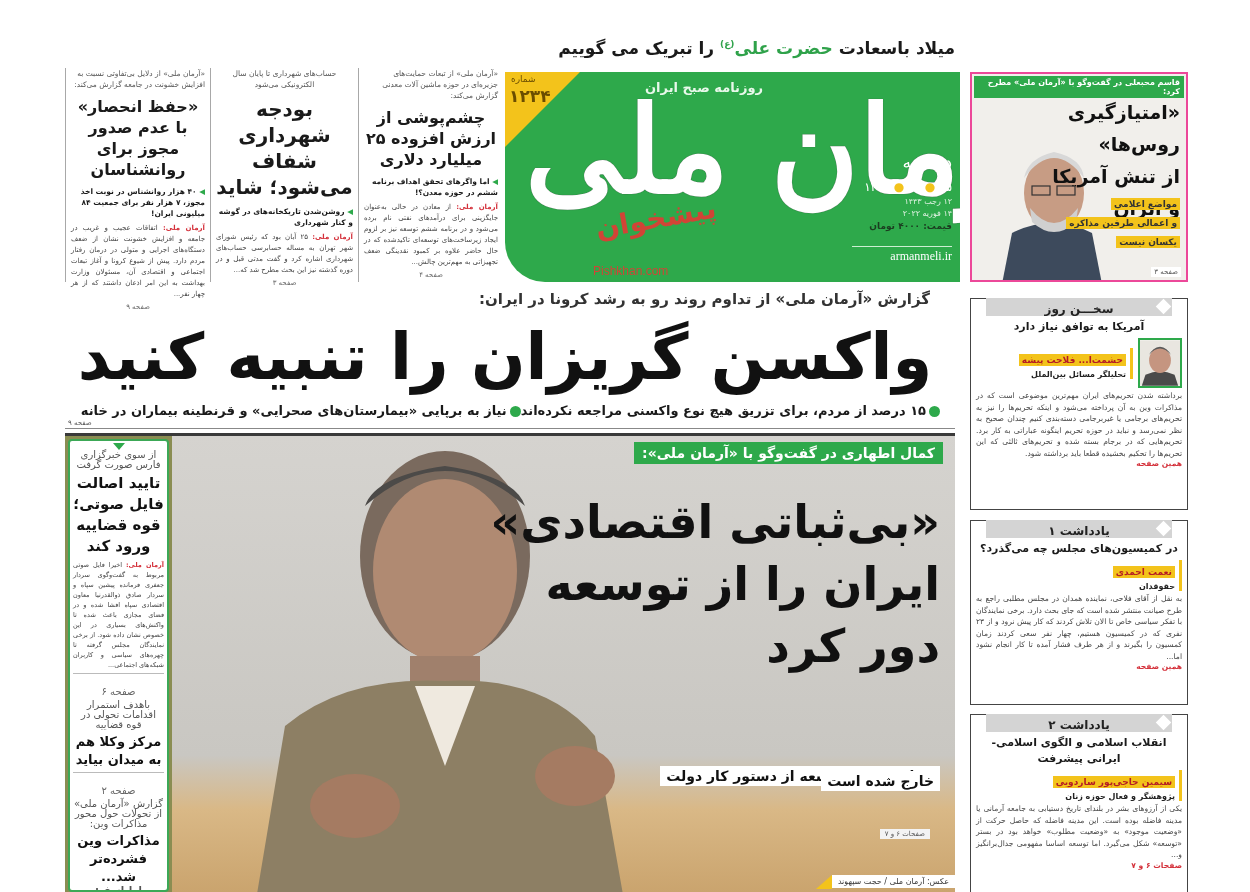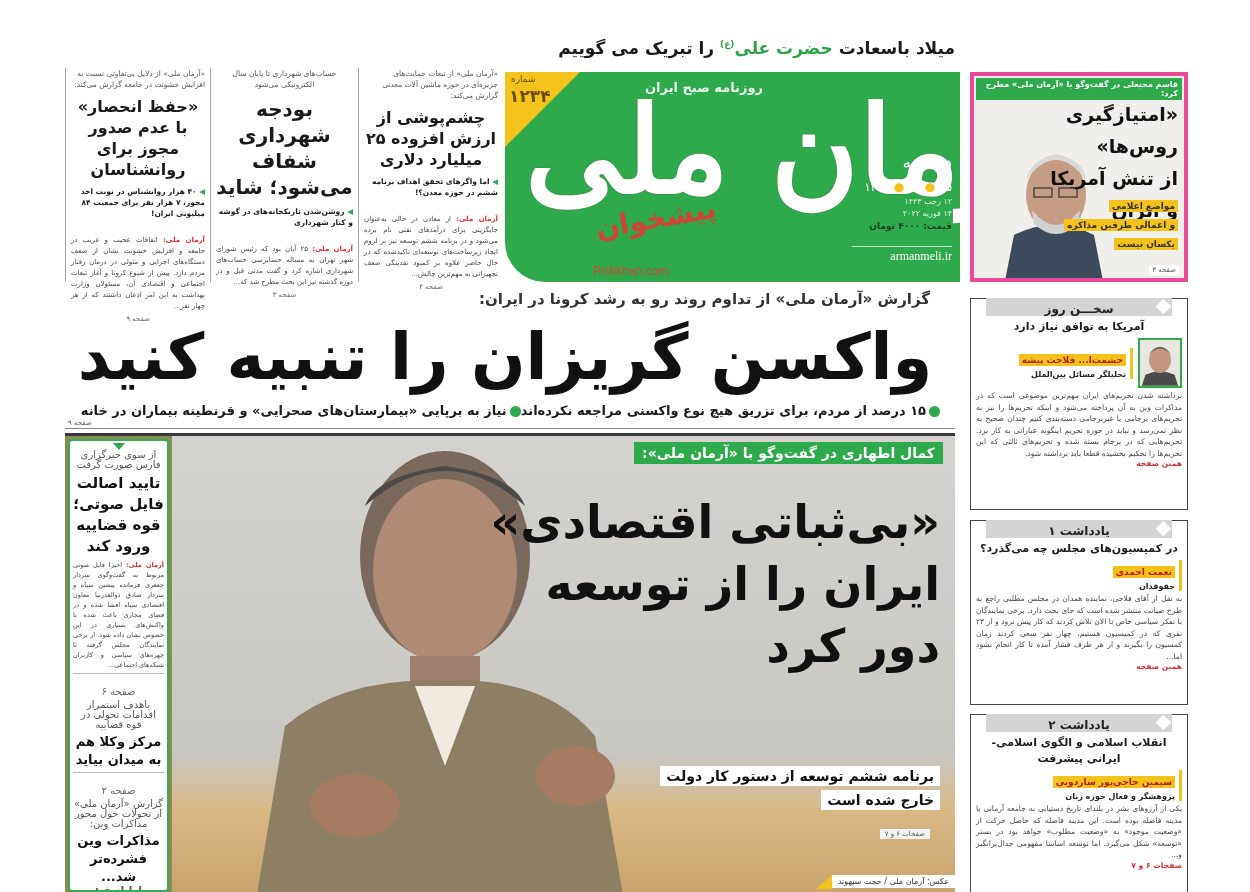--- a/index.html
+++ b/index.html
@@ -31,21 +31,21 @@
   .watermark-url { position: absolute; left: 88px; top: 192px; color: #e33; font-size: 12px; opacity: .85; font-family: "Liberation Sans", sans-serif; direction: ltr; }
 
   
   .teaser { top: 68px; height: 214px; border-left: 1px solid #a8a8a8; padding: 0 5px; text-align: center; }
   .teaser .kicker { font-size: 7.5px; color: #555; line-height: 11px; text-align: right; }
   .teaser .kicker.center { text-align: center; }
   .teaser .headline { font-size: 16px; font-weight: bold; color: #1a1a1a; line-height: 21px; margin-top: 6px; }
   .teaser .headline.big { font-size: 20px; line-height: 26px; }
   .teaser .bullet { font-size: 7.5px; font-weight: bold; text-align: right; margin-top: 6px; line-height: 11px; }
   .teaser .bullet::before { content: "◀ "; color: #2ea94b; }
-  .teaser .body { font-size: 7px; color: #444; text-align: justify; line-height: 11px; margin-top: 16px; }
+  .teaser .body { font-size: 7px; color: #444; text-align: justify; line-height: 11px; margin-top: 4px; }
   .teaser .body .src { color: #d4303a; font-weight: bold; }
   .teaser .page { font-size: 7px; color: #666; margin-top: 3px; }
 
   
   .kicker-main { top: 290px; left: 320px; width: 610px; text-align: right; font-size: 15px; font-weight: bold; color: #333; }
   .main-headline { top: 315px; left: 65px; width: 880px; text-align: center; font-size: 64px; font-weight: bold; color: #111; letter-spacing: 4px; white-space: nowrap; line-height: 84px; font-family: "DejaVu Sans", sans-serif; }
   .sub-lines { top: 403px; left: 100px; width: 840px; height: 20px; display: flex; justify-content: space-between; font-size: 13px; font-weight: bold; white-space: nowrap; }
   .sub-lines .dot { display: inline-block; width: 11px; height: 11px; background: #2ea94b; border-radius: 50%; margin-left: 3px; vertical-align: middle; }
   .page-ref-main { top: 419px; left: 68px; font-size: 7px; color: #555; }
   .rule { top: 428px; left: 65px; width: 890px; height: 1px; background: #888; }
@@ -65,21 +65,21 @@
   .sidebar-inner { background: #ffffff; width: 100%; height: 100%; border: 2px solid #3ca856; border-radius: 4px; padding: 2px 3px; text-align: center; overflow: hidden; }
   .sidebar-inner .tri { width: 0; height: 0; margin: 0 auto; border-top: 7px solid #2ea94b; border-left: 6px solid transparent; border-right: 6px solid transparent; }
   .sb-kicker { font-size: 10px; color: #555; line-height: 10px; }
   .sb-head { font-size: 15px; font-weight: bold; line-height: 21px; color: #111; margin-top: 3px; }
   .sb-head.medium { font-size: 13px; line-height: 18px; }
   .sb-body { font-size: 6.5px; color: #444; line-height: 10px; text-align: justify; margin-top: 3px; }
   .sb-body .src { color: #d4303a; font-weight: bold; }
   .sb-page { font-size: 10px; color: #666; margin: 3px 0; border-top: 1px solid #bbb; padding-top: 12px; }
 
   
-  .right-top { top: 72px; left: 970px; width: 218px; height: 210px; background: #f1efeb; border: 4px solid #ec4899; overflow: hidden; }
+  .right-top { top: 72px; left: 970px; width: 218px; height: 210px; background: #f1efeb; border: 2px solid #ec4899; overflow: hidden; }
   .rt-kicker { position: absolute; top: 2px; right: 2px; left: 2px; background: #2ea94b; color: #fff; font-size: 8px; padding: 2px 4px; font-weight: bold; text-align: right; }
   .rt-head { position: absolute; top: 22px; right: 6px; font-size: 19px; font-weight: bold; line-height: 32px; text-align: right; color: #111; width: 200px; }
   .rt-tags { position: absolute; right: 6px; top: 118px; text-align: right; }
   .rt-tags span { display: inline-block; background: #f3c31b; font-size: 9px; font-weight: bold; padding: 1px 3px; margin-bottom: 1px; color: #333; }
   .rt-photo { position: absolute; left: 30px; top: 64px; width: 100px; height: 146px; }
   .rt-page { position: absolute; right: 5px; bottom: 3px; font-size: 7px; color: #555; background: #fff; padding: 1px 3px; }
 
   .op-box { left: 970px; width: 218px; border: 1px solid #444; padding: 0 5px 4px 5px; background: #fff; }
   .op-title-bar { margin: -1px -5px 2px -5px; height: 18px; position: relative; text-align: center; }
   .op-title-bar .bar { position: absolute; left: 15px; right: 15px; top: 0; height: 18px; background: #d4d4d4; }
@@ -173,21 +173,21 @@
     <ellipse cx="140" cy="360" rx="45" ry="32" fill="#a57b62"></ellipse>
   </svg>
 
   <div class="feature-kicker">کمال اطهاری در گفت‌وگو با «آرمان ملی»:</div>
   <div class="feature-headline">
     <div>«بی‌ثباتی اقتصادی»</div>
     <div>ایران را از توسعه</div>
     <div>دور کرد</div>
   </div>
   <div class="feature-quote" style="top:330px;">برنامه ششم توسعه از دستور کار دولت</div>
-  <div class="feature-quote" style="top:354px;">خارج شده است</div>
+  <div class="feature-quote" style="top:335px;">خارج شده است</div>
   <div class="feature-page">صفحات ۶ و ۷</div>
   <div class="photo-credit">عکس: آرمان ملی / حجت سپهوند</div>
 
   <div class="sidebar-left">
     <div class="sidebar-inner">
       <div class="tri"></div>
       <div>
         <div class="sb-kicker">از سوی خبرگزاری فارس صورت گرفت</div>
         <div class="sb-head">تایید اصالت فایل صوتی؛ قوه قضاییه ورود کند</div>
         <div class="sb-body"><span class="src">آرمان ملی:</span> <span>اخیرا فایل صوتی مربوط به گفت‌وگوی سردار جعفری فرمانده پیشین سپاه و سردار صادق ذوالقدرنیا معاون اقتصادی سپاه افشا شده و در فضای مجازی باعث شده تا واکنش‌های بسیاری در این خصوص نشان داده شود. از برخی نمایندگان مجلس گرفته تا چهره‌های سیاسی و کاربران شبکه‌های اجتماعی...</span></div>

